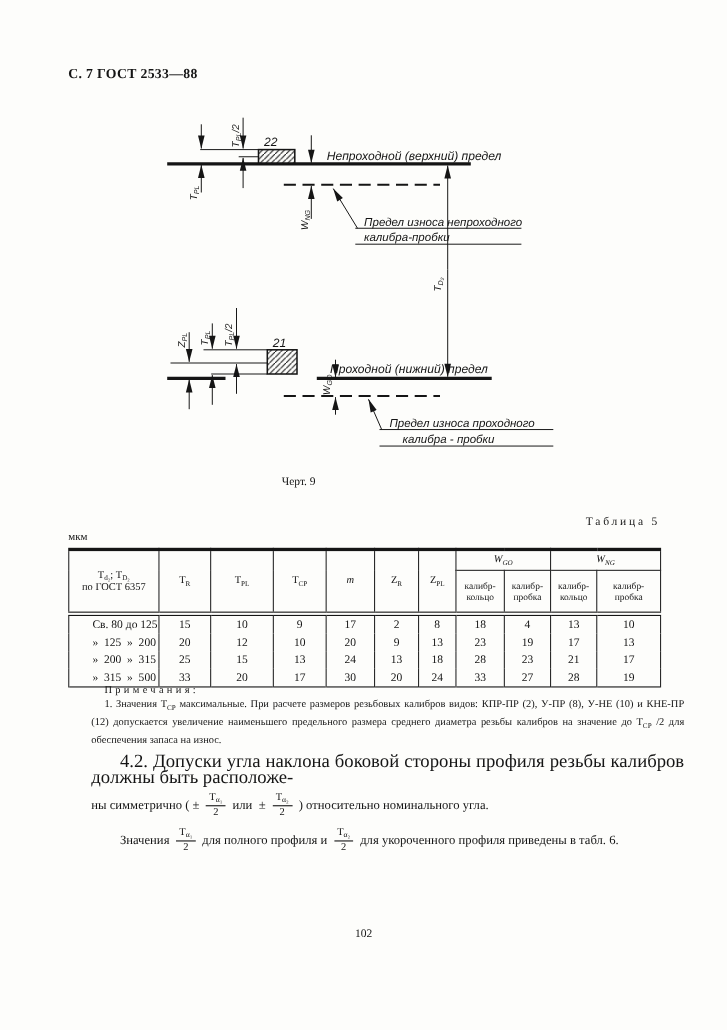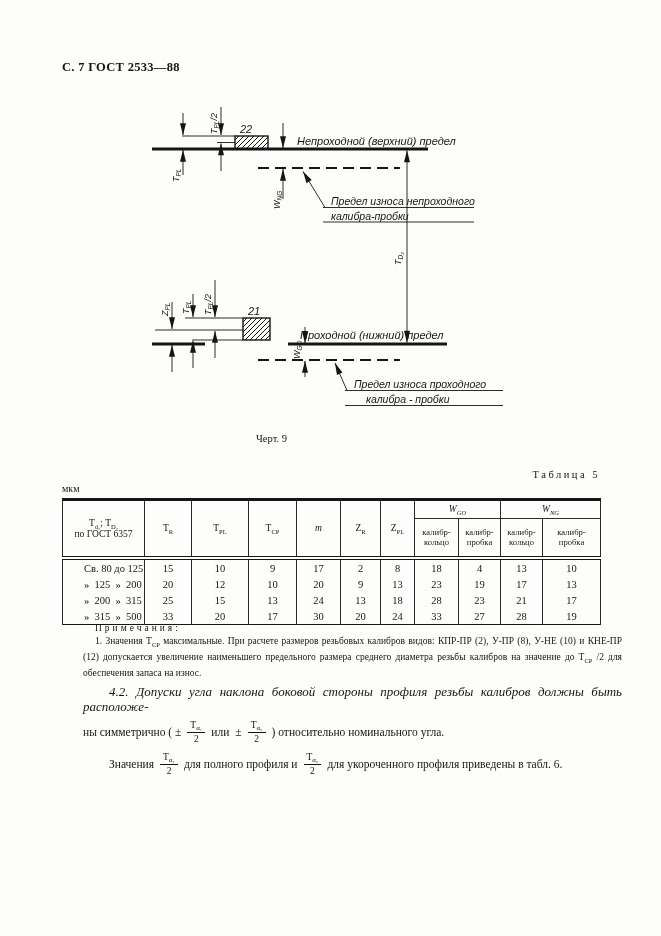--- a/index.html
+++ b/index.html
@@ -48,21 +48,21 @@
   table.tol td.rng{text-align:left;padding-left:21px;white-space:pre;}
   table.tol sub{font-size:6.5px;line-height:0;vertical-align:-2.5px;}
   .tcp{font-size:11.5px;}
   .mit{font-style:italic;font-size:10px;}
 
   
   .notes{left:62px;top:622px;width:539px;margin-left:21px;}
   .nsmall{font-size:9.5px;line-height:13px;text-align:justify;margin:0;}
   .nsmall.ind,.nsmall p{text-indent:12px;}
   .ntitle{letter-spacing:3px;}
-  .s42{font-size:13px;line-height:15px;margin:4px 0 0 0;text-indent:26px;text-align:justify;font-style:italic;}
+  .s42{font-size:17px;line-height:15px;margin:4px 0 0 0;text-indent:26px;text-align:justify;}
   .formula{display:flex;align-items:center;gap:6px;font-size:11.5px;margin-top:6px;}
   .formula3{display:flex;align-items:center;gap:6px;font-size:11.5px;margin-top:7px;padding-left:26px;}
   .frac{display:inline-block;text-align:center;font-size:9.5px;line-height:1.15;}
   .frac .fn{display:block;border-bottom:1px solid #151515;padding:0 3px 1px 3px;}
   .frac .fd{display:block;padding-top:1px;}
   .frac sub{font-size:7px;vertical-align:-2px;line-height:0;}
 </style>
 </head>
 <body>
 
@@ -269,14 +269,15 @@
       </span>
       <span>для полного профиля и</span>
       <span class="frac">
         <span class="fn"><span>Т</span><sub>α₂</sub></span>
         <span class="fd">2</span>
       </span>
       <span>для укороченного профиля приведены в табл. 6.</span>
     </div>
   </div>
 
+  <div class="abs pagenum">102</div>
 
 </div>
 
 </body></html>

